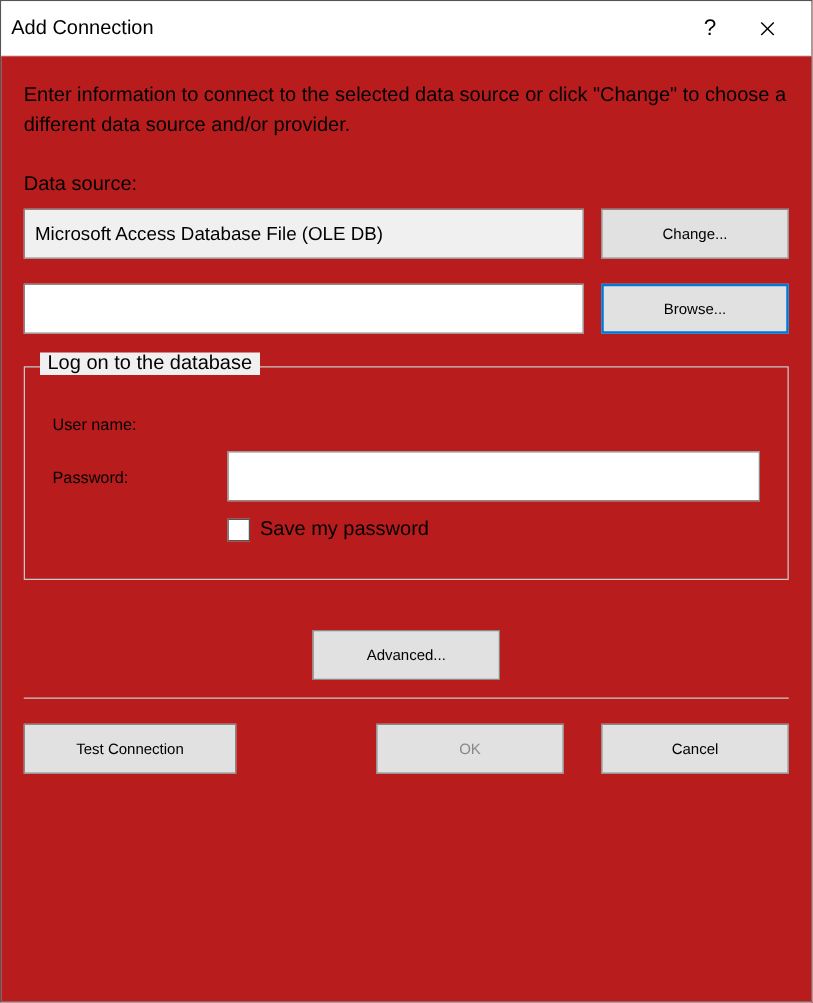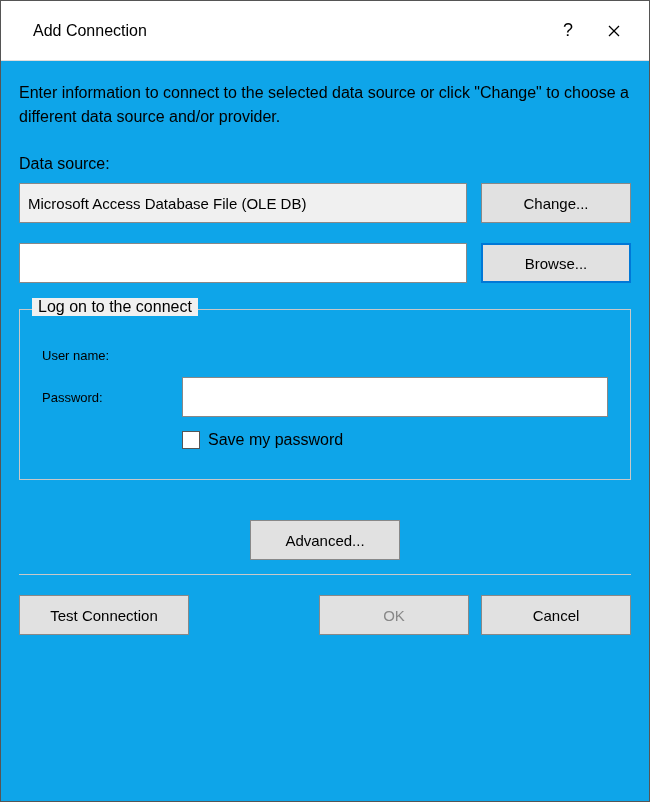--- a/index.html
+++ b/index.html
@@ -12,44 +12,44 @@
   }
   .window {
     width: 650px;
     height: 802px;
     border: 1px solid #555;
     background: #fff;
     display: flex;
     flex-direction: column;
   }
   .titlebar {
-    height: 60px;
+    height: 44px;
     display: flex;
     align-items: center;
-    padding: 0 12px 0 32px;
+    padding: 0 12px 0 8px;
     border-bottom: 1px solid #ddd;
     background: #fff;
   }
   .titlebar .title {
     flex: 1;
     font-size: 16px;
   }
   .titlebar .tb-btn {
     width: 46px;
     height: 44px;
     display: flex;
     align-items: center;
     justify-content: center;
     font-size: 16px;
     color: #000;
   }
   .titlebar .help { font-size: 18px; }
   .client {
     flex: 1;
-    background: #0ea5e9;
+    background: #b91c1c;
     padding: 14px 18px 18px 18px;
     display: flex;
     flex-direction: column;
   }
   .intro {
     font-size: 16px;
     line-height: 1.5;
     margin: 6px 0 26px 0;
   }
   .section-label {
@@ -79,21 +79,21 @@
     background: #fff;
     padding: 0 8px;
     font-size: 15px;
     font-family: inherit;
   }
   .btn {
     min-width: 150px;
     height: 40px;
     border: 1px solid #888;
     background: #e1e1e1;
-    font-size: 15px;
+    font-size: 12px;
     font-family: inherit;
     padding: 0 14px;
     cursor: default;
     display:flex;
     align-items:center;
     justify-content:center;
   }
   .btn.focused {
     border: 2px solid #0078d7;
     padding: 12px 13px;
@@ -143,21 +143,21 @@
     margin-bottom: 14px;
   }
   .hr {
     border: none;
     border-top: 1px solid #c8c8c8;
     margin: 0;
   }
   .footer {
     display:flex;
     align-items:center;
-    gap: 12px;
+    gap: 30px;
     padding-top: 20px;
   }
   .footer .spacer { flex:1; }
   .footer .btn { min-width: 170px; }
   .footer .btn.ok, .footer .btn.cancel { min-width: 150px; }
   svg { display:block; }
 </style>
 </head>
 <body>
 
@@ -181,21 +181,21 @@
       <div class="ds-display">Microsoft Access Database File (OLE DB)</div>
       <button class="btn">Change...</button>
     </div>
 
     <div class="row">
       <input class="text-input" type="text" value="" style="">
       <button class="btn focused">Browse...</button>
     </div>
 
     <div class="fieldset">
-      <div class="legend">Log on to the connect</div>
+      <div class="legend">Log on to the database</div>
 
       <div class="form-row">
         <div class="lbl">User name:</div>
       </div>
       <div class="form-row">
         <div class="lbl">Password:</div>
         <input class="text-input" type="password" value="" style="">
       </div>
       <div class="chk-row">
         <span class="chk"></span>

